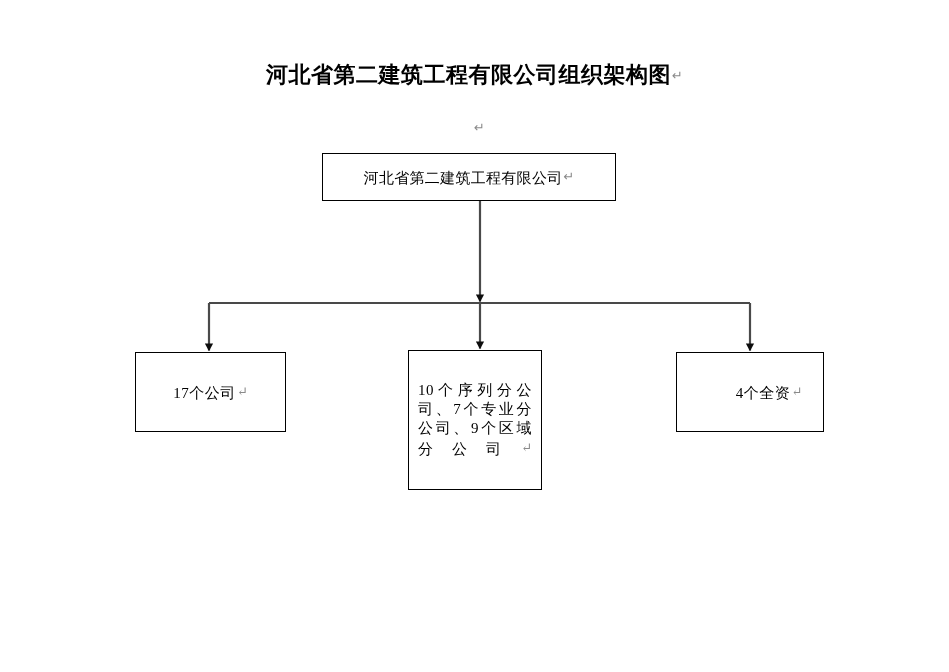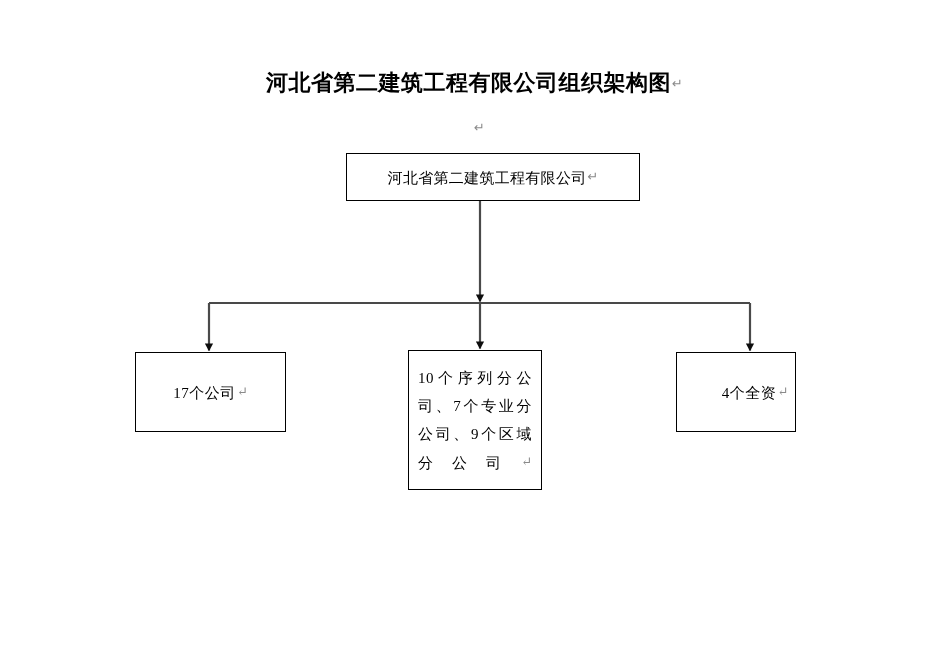--- a/index.html
+++ b/index.html
@@ -28,21 +28,21 @@
   .doc-title {
     position: absolute;
     left: 0;
     top: 62px;
     width: 949px;
     text-align: center;
     font-family: "Liberation Sans", "DejaVu Sans", sans-serif;
     font-size: 22px;
     font-weight: bold;
     letter-spacing: 0.5px;
-    line-height: 42px;
+    line-height: 26px;
     white-space: nowrap;
   }
   .pilcrow {
     color: #8a8a8a;
     font-weight: normal;
     font-size: 13px;
     vertical-align: 2px;
     margin-left: 1px;
     letter-spacing: 0;
   }
@@ -67,21 +67,20 @@
     align-items: center;
     justify-content: center;
     text-align: center;
   }
 
   .node-root {
     left: 322px;
     top: 153px;
     width: 294px;
     height: 48px;
-    margin-left: 24px;
   }
   .node-root .node-text {
     font-family: "Liberation Sans", "DejaVu Sans", sans-serif;
     font-size: 15px;
     line-height: 20px;
     letter-spacing: 0.3px;
     white-space: nowrap;
   }
 
   .node-leaf .node-text {
@@ -102,30 +101,30 @@
   }
 
   .node-middle {
     left: 408px;
     top: 350px;
     width: 134px;
     height: 140px;
   }
   .node-middle .node-text {
     width: 114px;
-    line-height: 28px;
+    line-height: 19px;
     text-align: justify;
     text-align-last: justify;
     word-break: break-all;
   }
 
   .node-right {
     left: 676px;
     top: 352px;
-    width: 120px;
+    width: 148px;
     height: 80px;
     padding-left: 38px;
   }
   .node-right .node-text {
     width: 118px;
   }
 
   
   .connector-layer {
     position: absolute;

